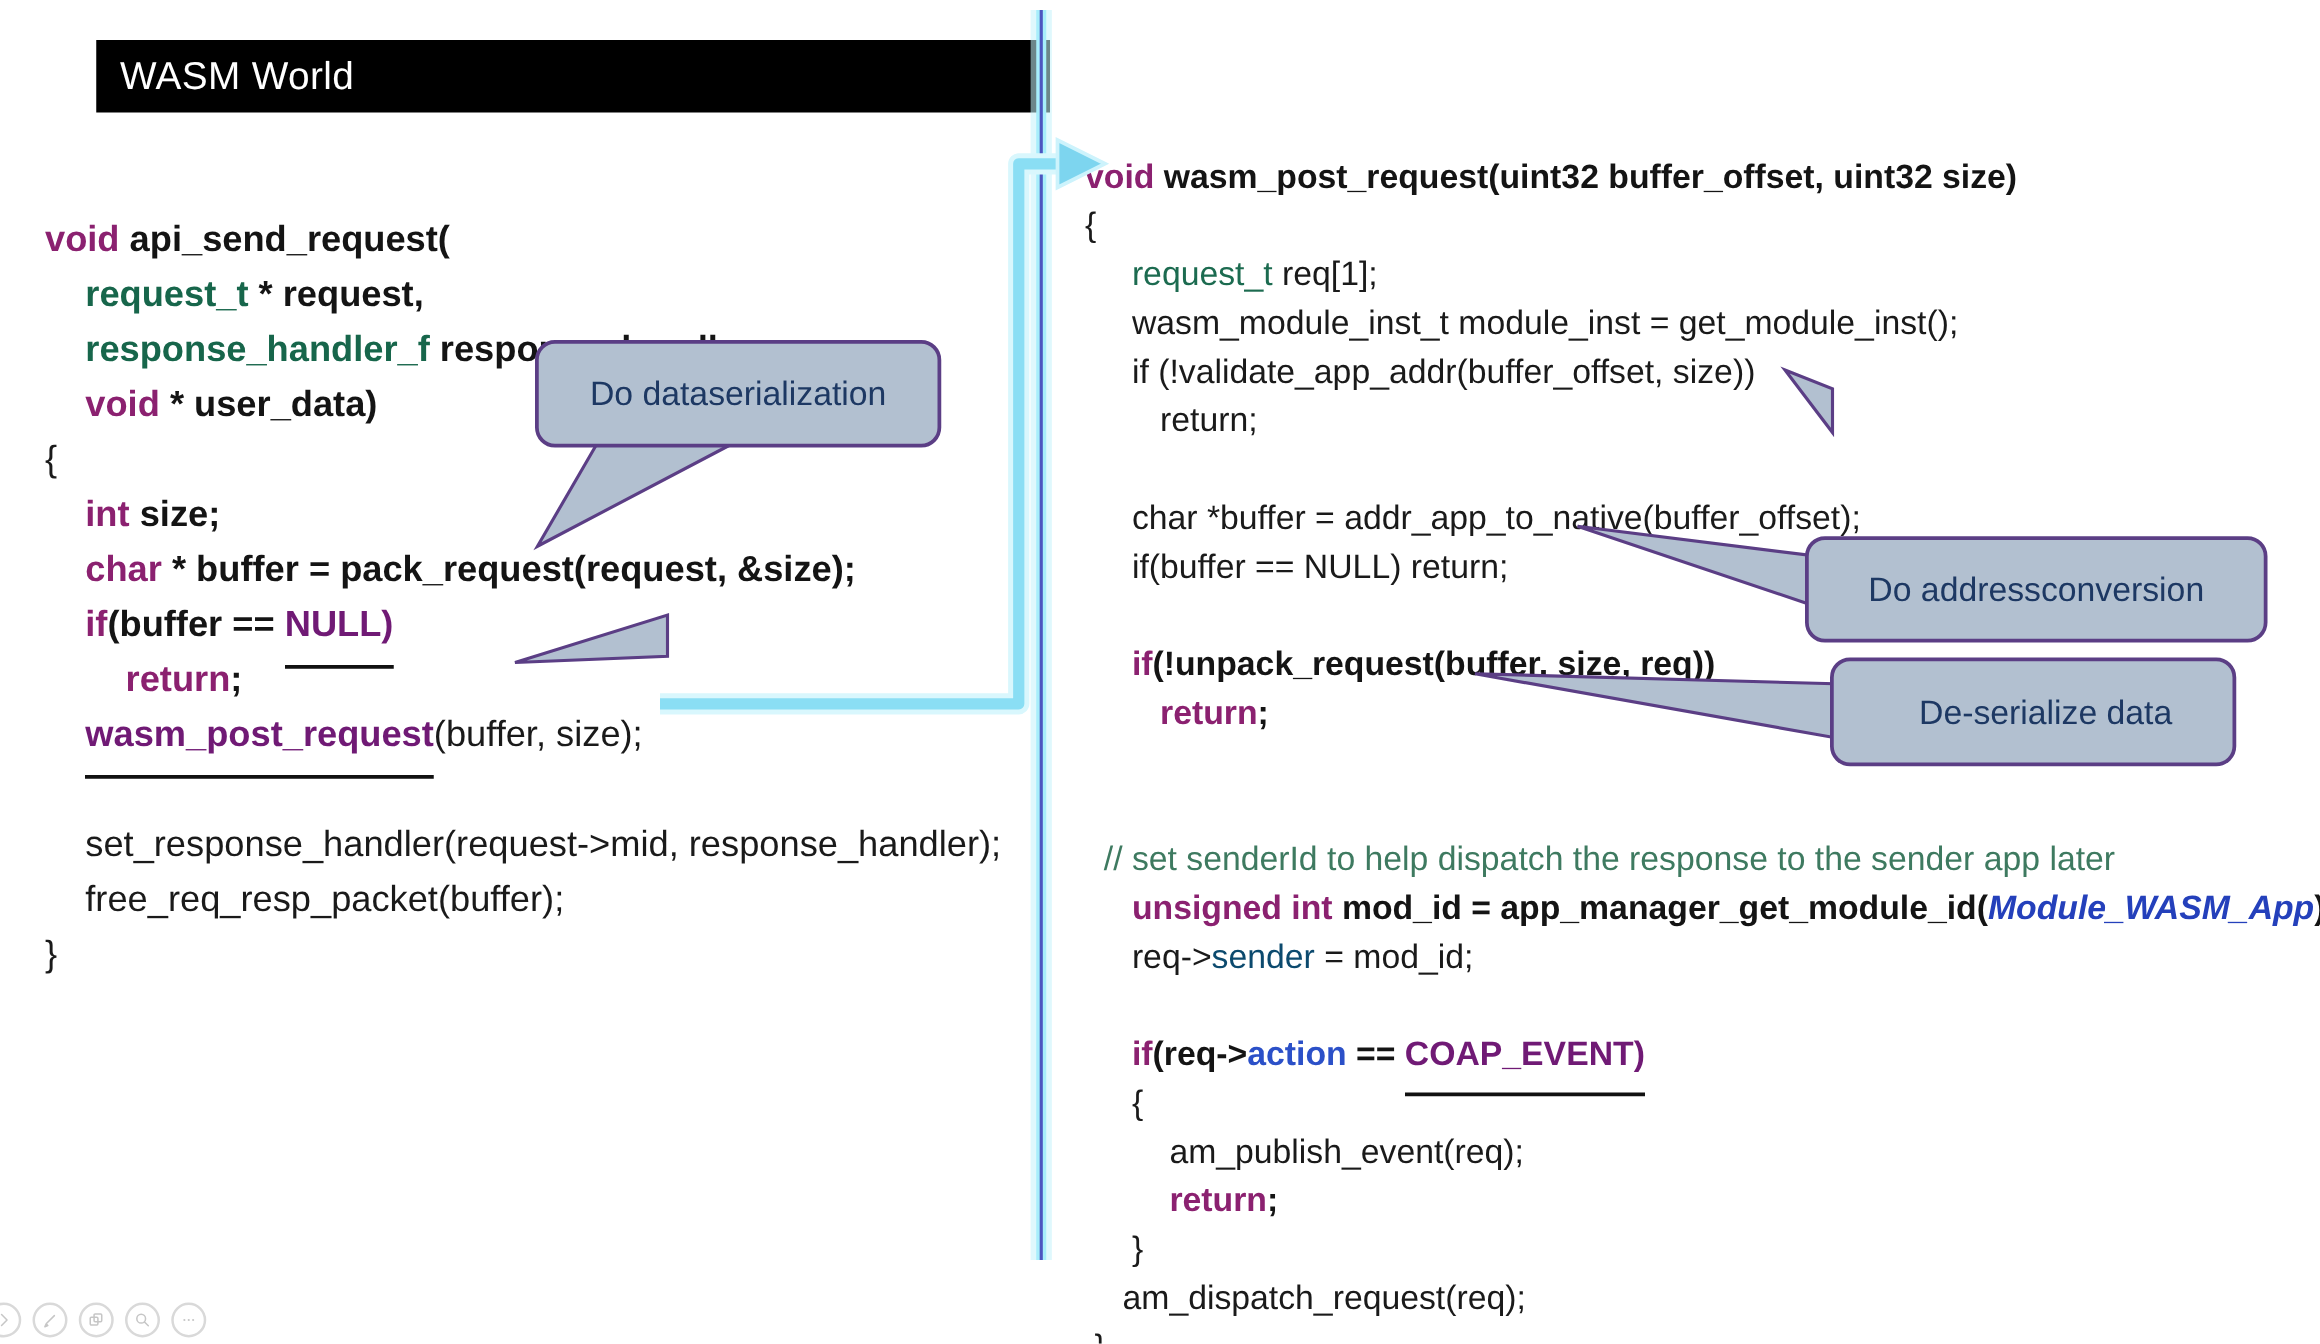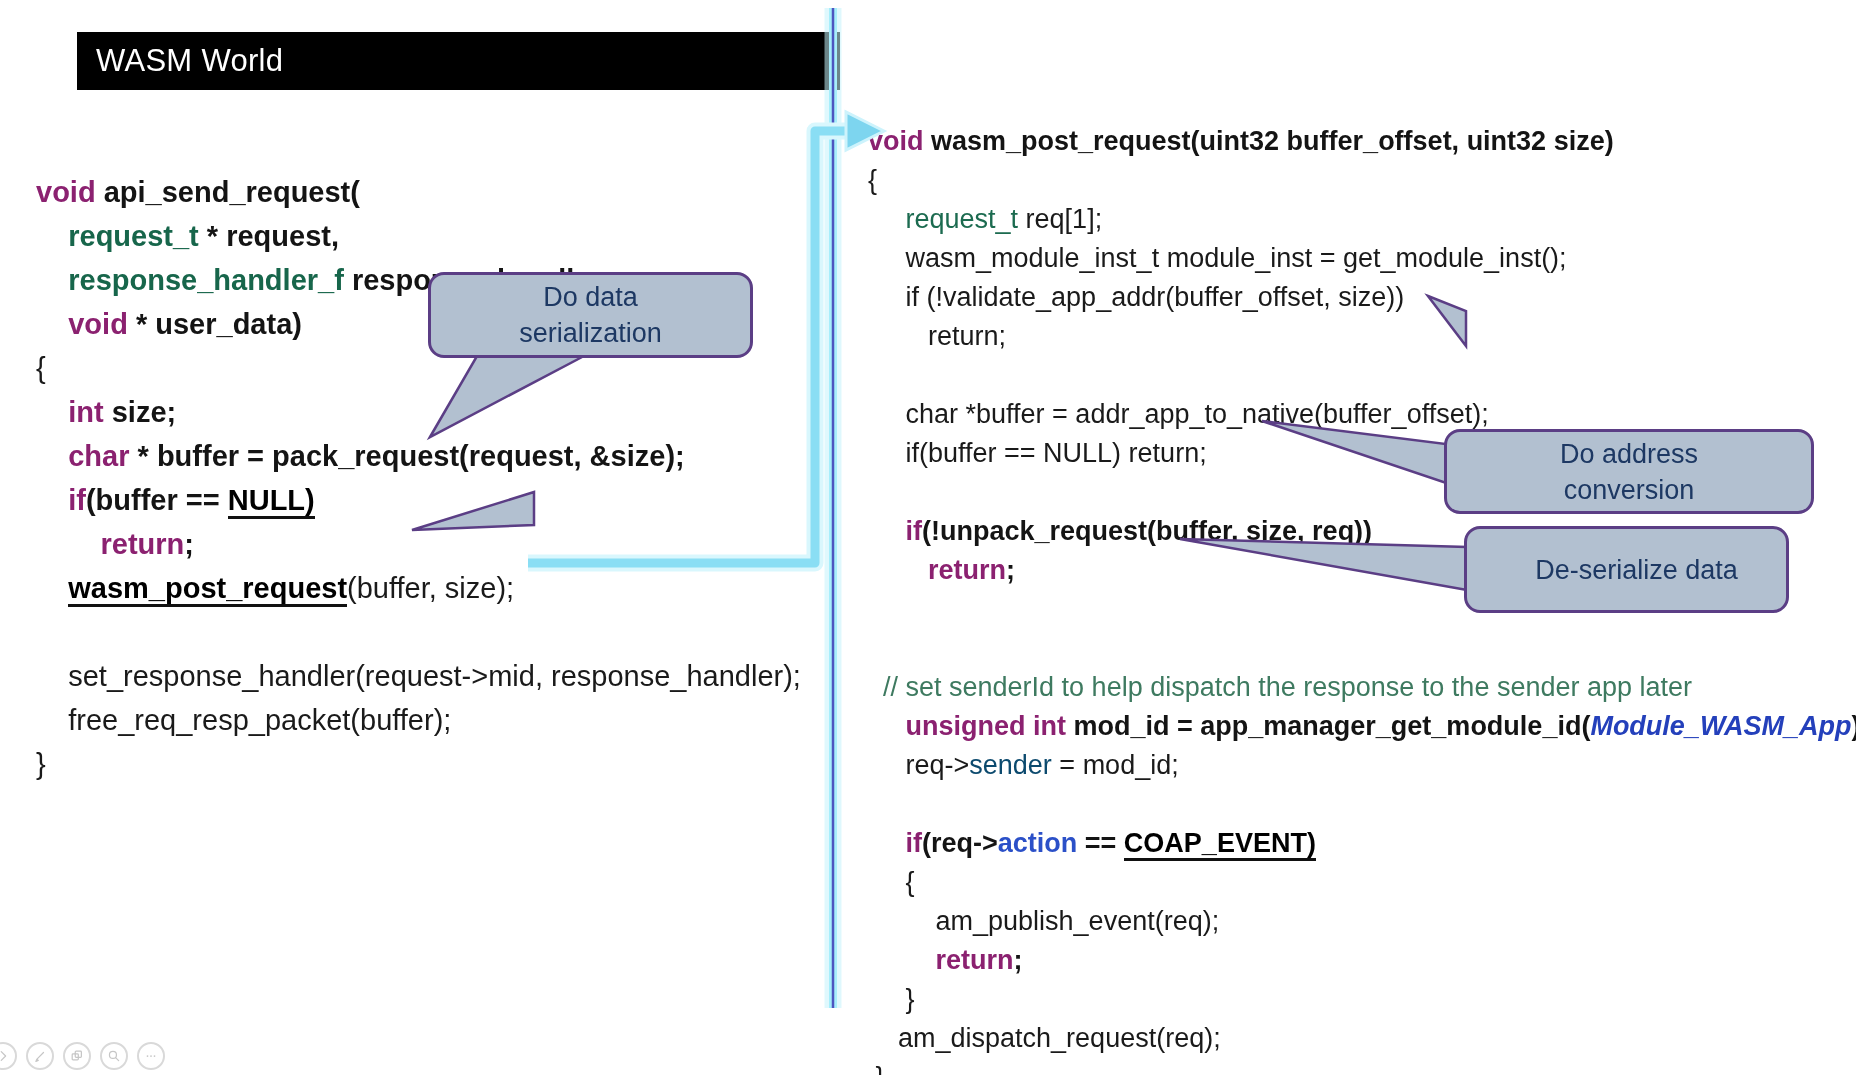--- a/index.html
+++ b/index.html
@@ -20,26 +20,26 @@
   .code-line{white-space:pre;}
   .seg-kw{color:#8b2170;font-weight:bold;}
   .seg-b {color:#141414;font-weight:bold;}
   .seg-r {color:#1a1a1a;}
   .seg-t {color:#17664b;font-weight:bold;}
   .seg-tg{color:#1c6b50;}
   .seg-c {color:#3e7a60;}
   .seg-bl{color:#0c4a6e;margin-top:40px;}
   .seg-blb{color:#2b50c8;font-weight:bold;}
   .seg-bli{color:#2440bb;font-weight:bold;font-style:italic;text-align:right;}
-  .seg-bu{color:#000000;font-weight:bold;border-bottom:3px solid #111111;padding-bottom:0px;}
+  .seg-bu{color:#701a75;font-weight:bold;border-bottom:3px solid #111111;padding-bottom:16px;}
 
   
   .callout{position:absolute;box-sizing:border-box;background:#b2c0d0;
            border:3px solid #5b3e85;border-radius:16px;
-           display:flex;flex-direction:column;align-items:center;justify-content:center;
+           display:flex;flex-direction:row;align-items:center;justify-content:center;
            color:#1d3863;font-size:27px;line-height:36px;z-index:3;}
   #co-serialize{left:428px;top:272px;width:325px;height:86px;}
   #co-callapi  {left:532px;top:450px;width:262px;height:83px;}
   #co-boundary {left:1463px;top:293px;width:328px;height:87px;}
   #co-address  {left:1444px;top:429px;width:370px;height:85px;}
   #co-deserial {left:1464px;top:526px;width:325px;height:87px;padding-left:20px;}
 
   svg.overlay{position:absolute;left:0;top:0;z-index:2;}
 
   

